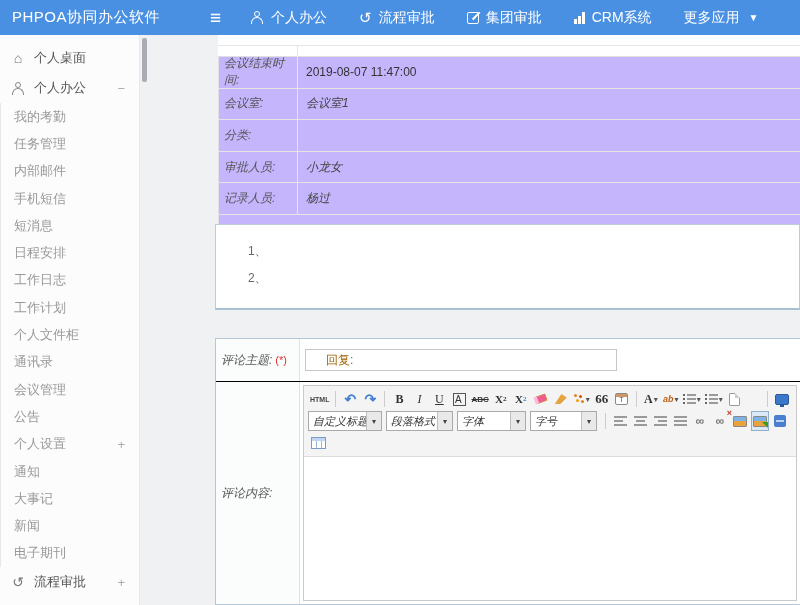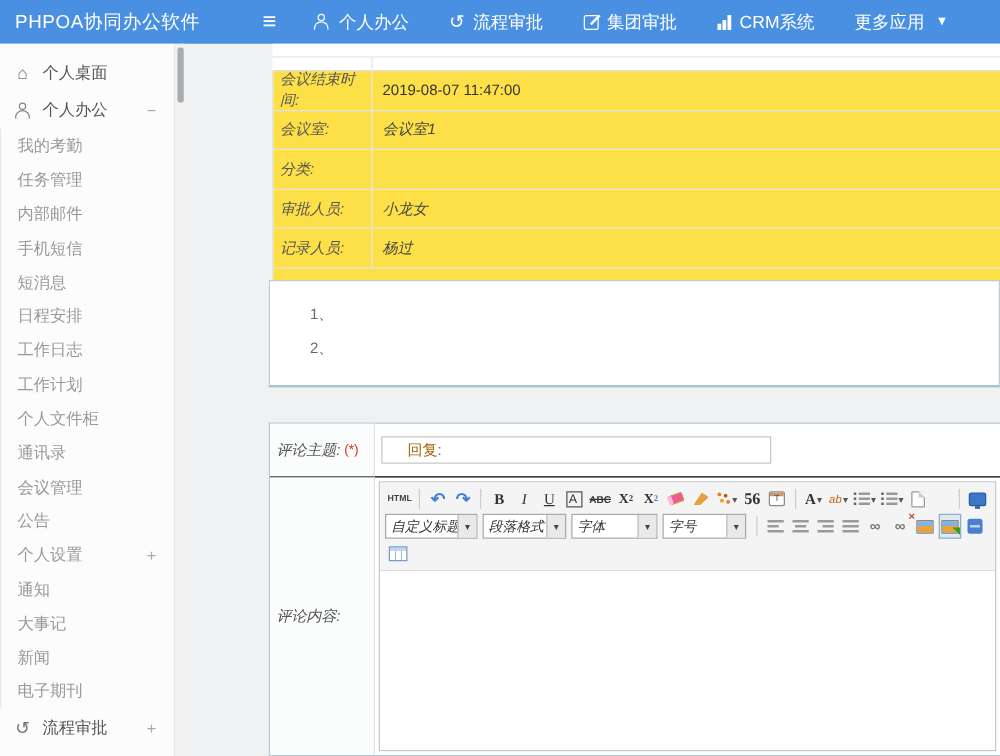--- a/index.html
+++ b/index.html
@@ -47,21 +47,21 @@
   
   .vscroll { position:absolute; left:141px; top:35px; width:7px; height:570px; background:#f1f1f1; }
   .vthumb { position:absolute; left:1px; top:3px; width:5px; height:44px; background:#a9adb2; border-radius:2px; }
 
   
   .partial-row { position:absolute; left:218px; top:35px; width:582px; height:22px; background:#fff;
                  border-bottom:1px solid #dfdfdf; }
   .partial-row .hline { position:absolute; left:0; top:10px; width:100%; height:1px; background:#e6e6e6; }
   .partial-row .vline { position:absolute; left:79px; top:10px; width:1px; height:12px; background:#e6e6e6; }
 
-  .meeting-table { position:absolute; left:218px; top:57px; width:582px; height:167px; background:#fde047;
+  .meeting-table { position:absolute; left:218px; top:57px; width:582px; height:167px; background:#c4b5fd;
                    border-left:1px solid #e3e3e3; }
   .m-row { height:31.6px; display:flex; border-bottom:1px solid #e4e4e4; }
   .m-label { width:79px; border-right:1px solid #e6e6e6; display:flex; align-items:center;
              padding-left:5px; font-size:12px; color:#555; font-style:italic; }
   .m-value { flex:1; display:flex; align-items:center; padding-left:8px; font-size:12px; color:#333; }
   .m-value.cjk { font-style:italic; color:#444; }
 
   .content-box { position:absolute; left:215px; top:224px; width:585px; height:86px; background:#fff;
                  border:1px solid #bccdd6; border-bottom:2px solid #a5c2cf; padding:18px 0 0 32px; }
   .content-box .line { font-size:12px; color:#666; margin-bottom:10px; }
@@ -105,21 +105,21 @@
                border:1px solid #c94; border-left:4px solid #fbd; }
   .sh-broom { width:12px; height:10px; background:linear-gradient(135deg,#e8a33d 60%,#b5722a); 
               clip-path:polygon(0 100%,55% 0,100% 35%,45% 100%); }
   .sh-spray { position:relative; width:12px; height:12px; }
   .sh-spray::before { content:""; position:absolute; width:3px; height:3px; border-radius:50%; background:#e67e22;
                       left:1px; top:1px; box-shadow:5px 1px 0 #d35400, 2px 5px 0 #f39c12, 7px 6px 0 #e67e22; }
   .sh-cal { width:13px; height:12px; border:1px solid #8a8a8a; border-radius:2px; background:#fff; position:relative; }
   .sh-cal::before { content:""; position:absolute; left:0; top:0; right:0; height:3px; background:#c96; }
   .sh-cal::after { content:"T"; position:absolute; left:3px; top:2px; font-size:7px; color:#555; }
   .fontA { font-weight:bold; font-size:12px; font-family:"Liberation Serif", serif; }
-  .hl-ab { font-size:9px; font-weight:normal; font-style:italic; color:#c06010; }
+  .hl-ab { font-size:9px; font-weight:bold; font-style:italic; color:#c06010; }
   .bars { display:inline-block; }
   .bars i { display:block; height:2px; background:#9a9a9a; margin-top:2px; }
   .bars i:first-child { margin-top:0; }
   .bars.left i { width:13px; } .bars.left i:nth-child(2){ width:9px; }
   .bars.center i { width:13px; margin-left:auto; margin-right:auto; } .bars.center i:nth-child(2){ width:9px; }
   .bars.right i { width:13px; margin-left:auto; } .bars.right i:nth-child(2){ width:9px; }
   .bars.just i { width:13px; }
   .bars.list i { width:9px; margin-left:4px; position:relative; }
   .bars.list i::before { content:""; position:absolute; left:-4px; top:0; width:2px; height:2px; background:#666; }
   .sh-page { width:11px; height:13px; background:#fff; border:1px solid #999; border-radius:1px; position:relative; }
@@ -341,21 +341,21 @@
               <span class="tb">
                   <span class="sh-eraser"></span>
                 </span>
               <span class="tb">
                   <span class="sh-broom"></span>
                 </span>
               <span class="tb">
                   <span class="sh-spray"></span>
                   <span class="mini-caret">▾</span>
                 </span>
-              <span class="tb quote-b">56</span>
+              <span class="tb quote-b">66</span>
               <span class="tb">
                   <span class="sh-cal"></span>
                 </span>
               <span class="sep"></span>
               <span class="tb">
                   <span class="fontA">A</span>
                   <span class="mini-caret">▾</span>
                 </span>
               <span class="tb">
                   <span class="hl-ab">ab</span>

